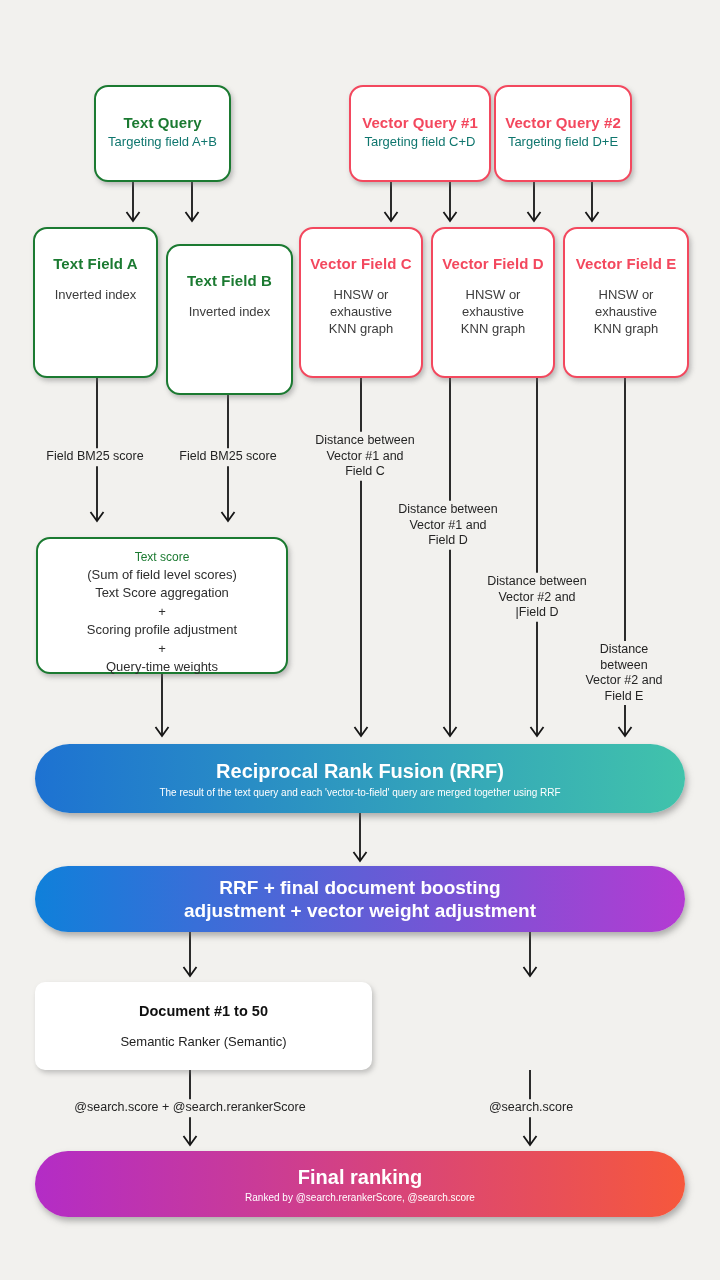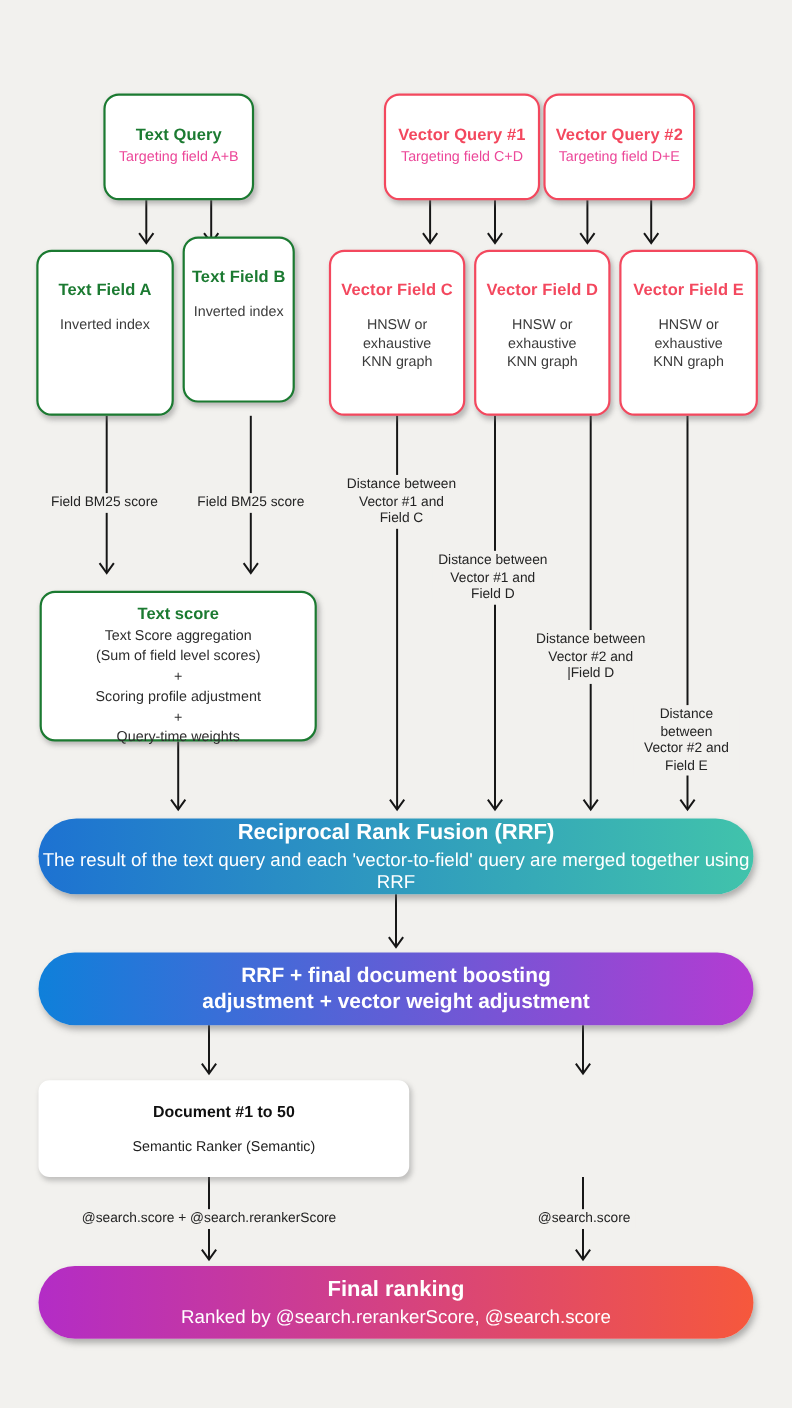--- a/index.html
+++ b/index.html
@@ -14,46 +14,46 @@
 
   .box{
     position:absolute;background:var(--box-fill,#fff);border-radius:14px;
     box-shadow:2px 3px 5px rgba(115,115,115,0.45);text-align:center;box-sizing:border-box;
   }
   .box.green{border:2.5px solid var(--green,#1b7a31);}
   .box.red{border:2.5px solid var(--red,#f3485e);}
   .box-title{font-weight:bold;font-size:15px;letter-spacing:.1px;}
   .green .box-title{color:var(--green,#1b7a31);}
   .red .box-title{color:var(--red,#f3485e);}
-  .box-sub{font-size:13px;color:#ec4899;margin-top:3px;}
+  .box-sub{font-size:13px;color:#0f766e;margin-top:3px;}
   .qbox{padding-top:27px;}
   .fbox{padding-top:26px;}
   .fbox .box-body{font-size:13px;color:var(--text-dark,#3c3c3c);white-space:pre-line;line-height:1.3;margin-top:15px;}
 
   .tscore{
     position:absolute;background:var(--box-fill,#fff);border:2.5px solid var(--green,#1b7a31);
     border-radius:14px;box-shadow:2px 3px 5px rgba(115,115,115,0.45);
     text-align:center;box-sizing:border-box;padding-top:11px;
   }
-  .tscore-title{color:var(--green,#1b7a31);font-weight:bold;font-size:15px;margin-bottom:2px;}
+  .tscore-title{color:var(--green,#1b7a31);font-weight:normal;font-size:12px;margin-bottom:2px;}
   .tscore-line{font-size:13px;color:#2e2e2e;line-height:1.42;}
 
   .alabel{
     position:absolute;transform:translate(-50%,-50%);
     background:var(--bg,#f2f1ee);font-size:12.5px;color:#242424;
     text-align:center;line-height:1.24;white-space:pre-line;padding:1px 5px;
   }
 
   .pill{
     position:absolute;border-radius:35px;color:#fff;text-align:center;
     display:flex;flex-direction:column;justify-content:center;box-sizing:border-box;
     box-shadow:2px 4px 6px rgba(105,105,105,0.5);
   }
   .pill-title{font-weight:bold;font-size:20px;line-height:1.22;white-space:pre-line;}
-  .pill-sub{font-size:17px;margin-top:3px;}
+  .pill-sub{font-size:10px;margin-top:3px;}
   .rrf{background:linear-gradient(90deg,var(--rrf-a,#1d72d2),var(--rrf-b,#41c3ab));}
   .boost{background:linear-gradient(90deg,var(--boost-a,#0f80da),var(--boost-b,#b43bd2));}
   .boost .pill-title{font-size:19px;}
   .final{background:linear-gradient(90deg,var(--final-a,#b32cc6),var(--final-b,#f6583c));}
 
   .doc{
     position:absolute;background:var(--box-fill,#fff);border-radius:9px;
     box-shadow:2px 3px 5px rgba(120,120,120,0.4);text-align:center;
     box-sizing:border-box;padding-top:21px;
   }
@@ -157,21 +157,21 @@
   </div>
   <div class="box red qbox" style="left:494px;top:73px;width:138px;height:97px;">
     <div class="box-title">Vector Query #2</div>
     <div class="box-sub">Targeting field D+E</div>
   </div>
 
   <div class="box green fbox" style="left:33px;top:215px;width:125px;height:151px;">
     <div class="box-title">Text Field A</div>
     <div class="box-body">Inverted index</div>
   </div>
-  <div class="box green fbox" style="left:166px;top:203px;width:102px;height:151px;">
+  <div class="box green fbox" style="left:166px;top:232px;width:127px;height:151px;">
     <div class="box-title">Text Field B</div>
     <div class="box-body">Inverted index</div>
   </div>
   <div class="box red fbox" style="left:299px;top:215px;width:124px;height:151px;">
     <div class="box-title">Vector Field C</div>
     <div class="box-body">HNSW or
 exhaustive
 KNN graph</div>
   </div>
   <div class="box red fbox" style="left:431px;top:215px;width:124px;height:151px;">
@@ -197,22 +197,22 @@
 Field D</div>
   <div class="alabel" style="left:537px;top:585px;">Distance between
 Vector #2 and
 |Field D</div>
   <div class="alabel" style="left:624px;top:661px;">Distance between
 Vector #2 and
 Field E</div>
 
   <div class="tscore" style="left:36px;top:525px;width:252px;height:137px;">
     <div class="tscore-title">Text score</div>
+    <div class="tscore-line">(Sum of field level scores)</div>
     <div class="tscore-line">Text Score aggregation</div>
-    <div class="tscore-line">(Sum of field level scores)</div>
     <div class="tscore-line">+</div>
     <div class="tscore-line">Scoring profile adjustment</div>
     <div class="tscore-line">+</div>
     <div class="tscore-line">Query-time weights</div>
   </div>
 
   <div class="pill rrf" style="left:35px;top:732px;width:650px;height:69px;">
     <div class="pill-title">Reciprocal Rank Fusion (RRF)</div>
     <div class="pill-sub">The result of the text query and each 'vector-to-field' query are merged together using RRF</div>
   </div>

